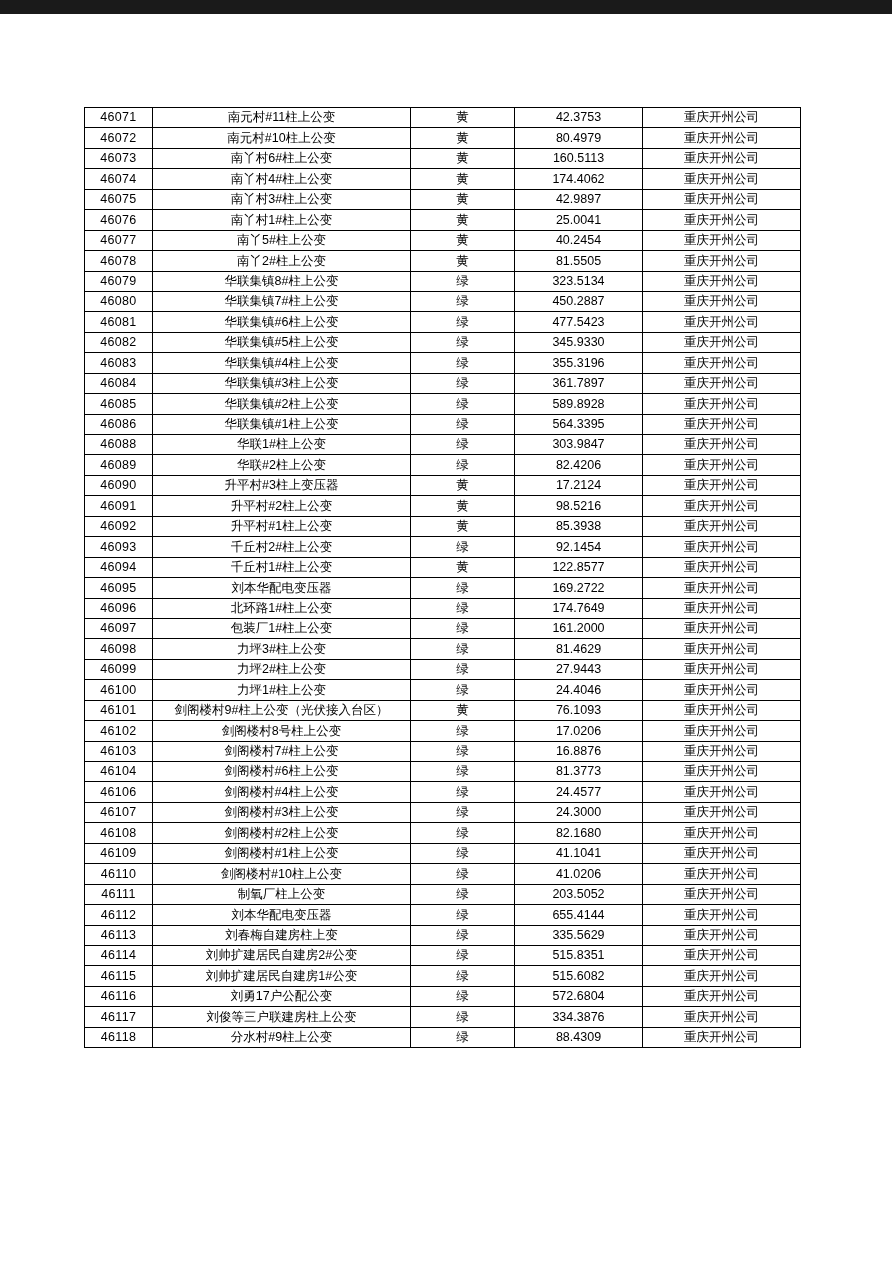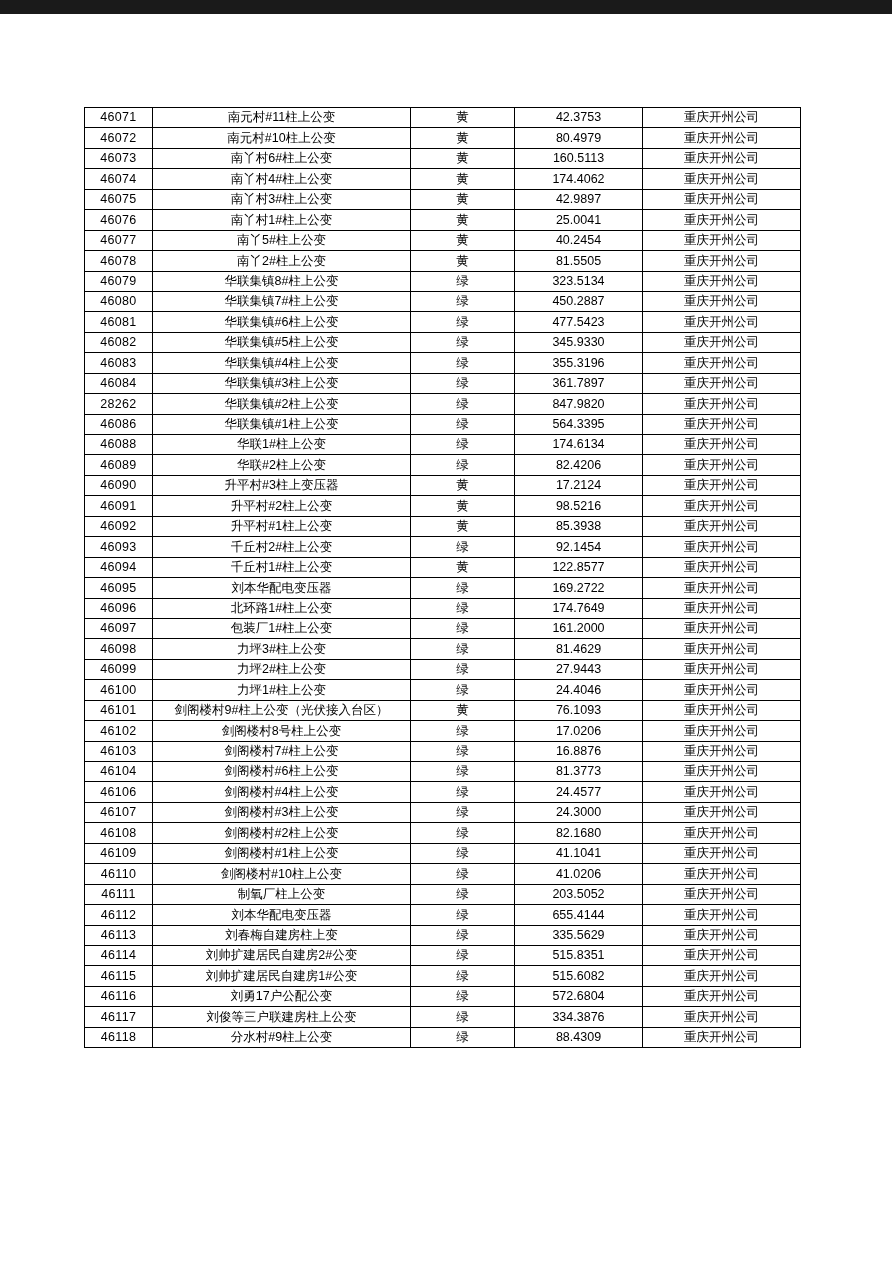--- a/index.html
+++ b/index.html
@@ -161,38 +161,38 @@
             <td class="col4">重庆开州公司</td>
           </tr>
           <tr>
             <td class="col0">46084</td>
             <td class="col1">华联集镇#3柱上公变</td>
             <td class="col2">绿</td>
             <td class="col3">361.7897</td>
             <td class="col4">重庆开州公司</td>
           </tr>
           <tr>
-            <td class="col0">28262</td>
+            <td class="col0">46085</td>
             <td class="col1">华联集镇#2柱上公变</td>
             <td class="col2">绿</td>
-            <td class="col3">847.9820</td>
+            <td class="col3">589.8928</td>
             <td class="col4">重庆开州公司</td>
           </tr>
           <tr>
             <td class="col0">46086</td>
             <td class="col1">华联集镇#1柱上公变</td>
             <td class="col2">绿</td>
             <td class="col3">564.3395</td>
             <td class="col4">重庆开州公司</td>
           </tr>
           <tr>
             <td class="col0">46088</td>
             <td class="col1">华联1#柱上公变</td>
             <td class="col2">绿</td>
-            <td class="col3">174.6134</td>
+            <td class="col3">303.9847</td>
             <td class="col4">重庆开州公司</td>
           </tr>
           <tr>
             <td class="col0">46089</td>
             <td class="col1">华联#2柱上公变</td>
             <td class="col2">绿</td>
             <td class="col3">82.4206</td>
             <td class="col4">重庆开州公司</td>
           </tr>
           <tr>

